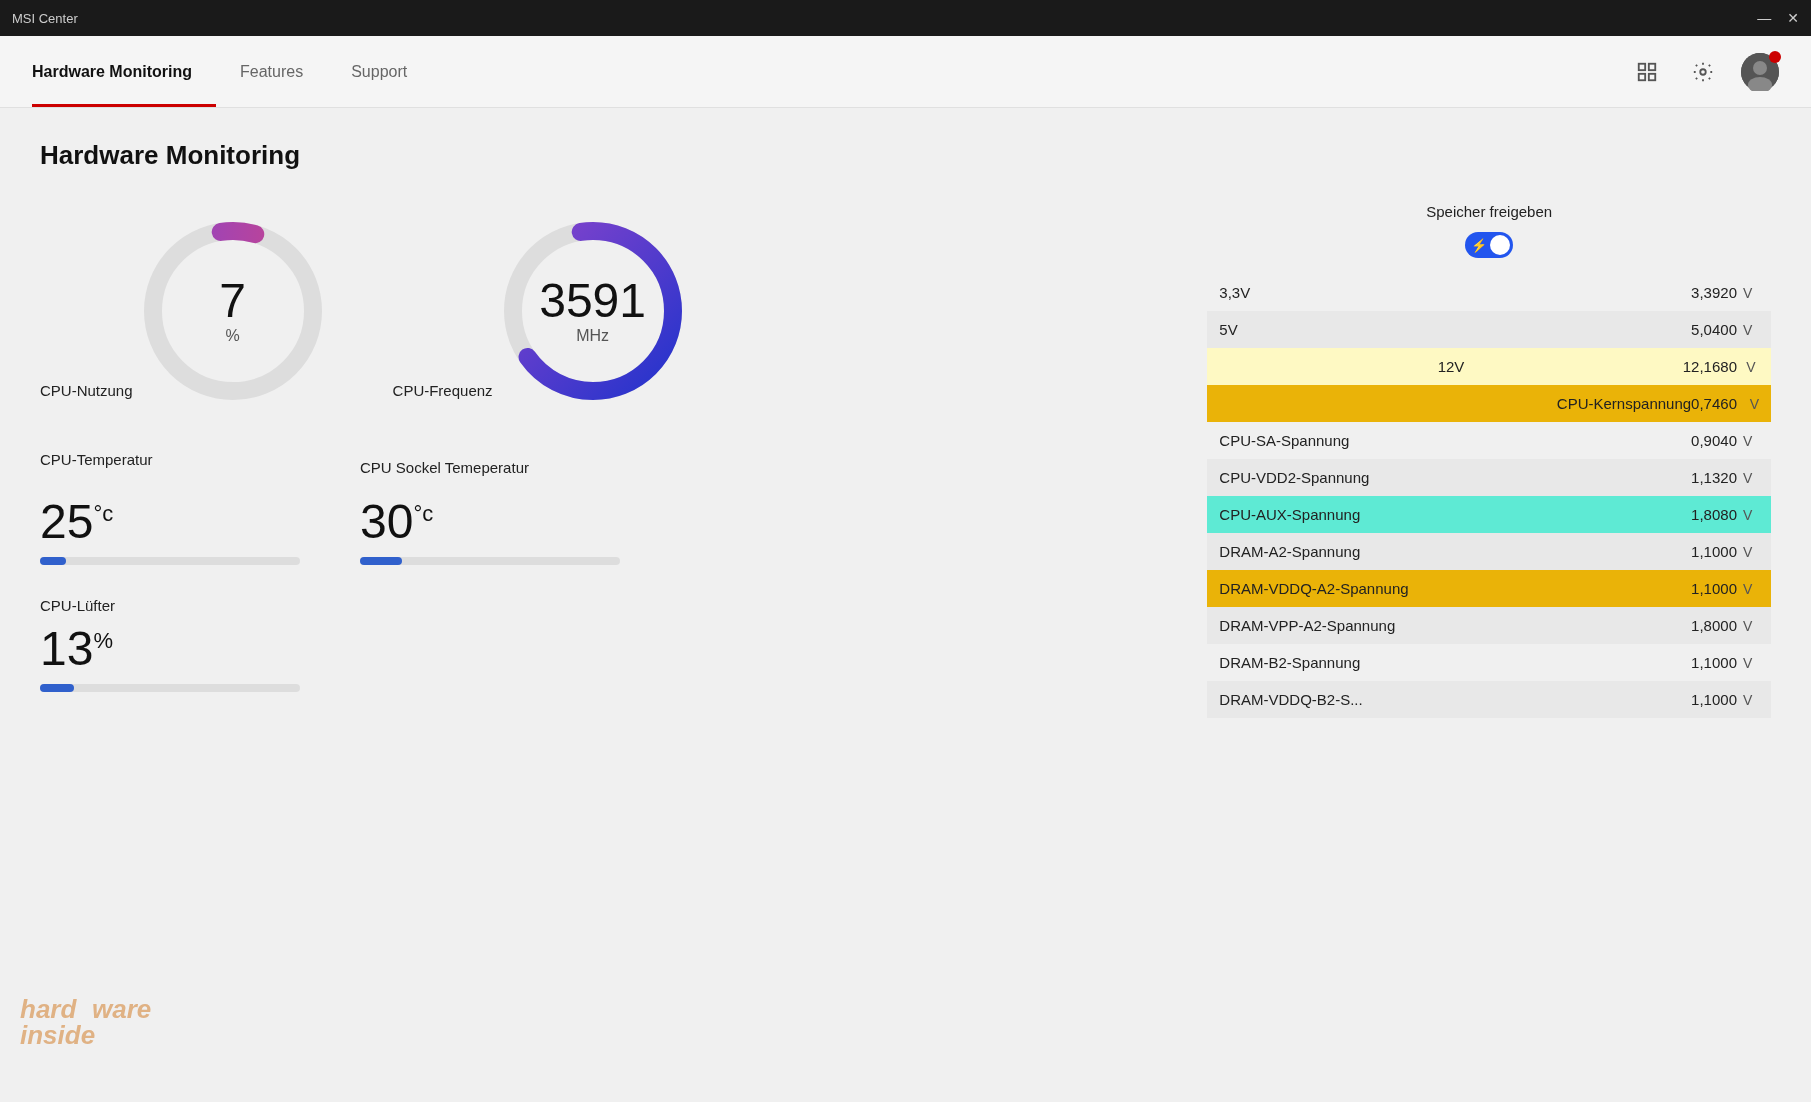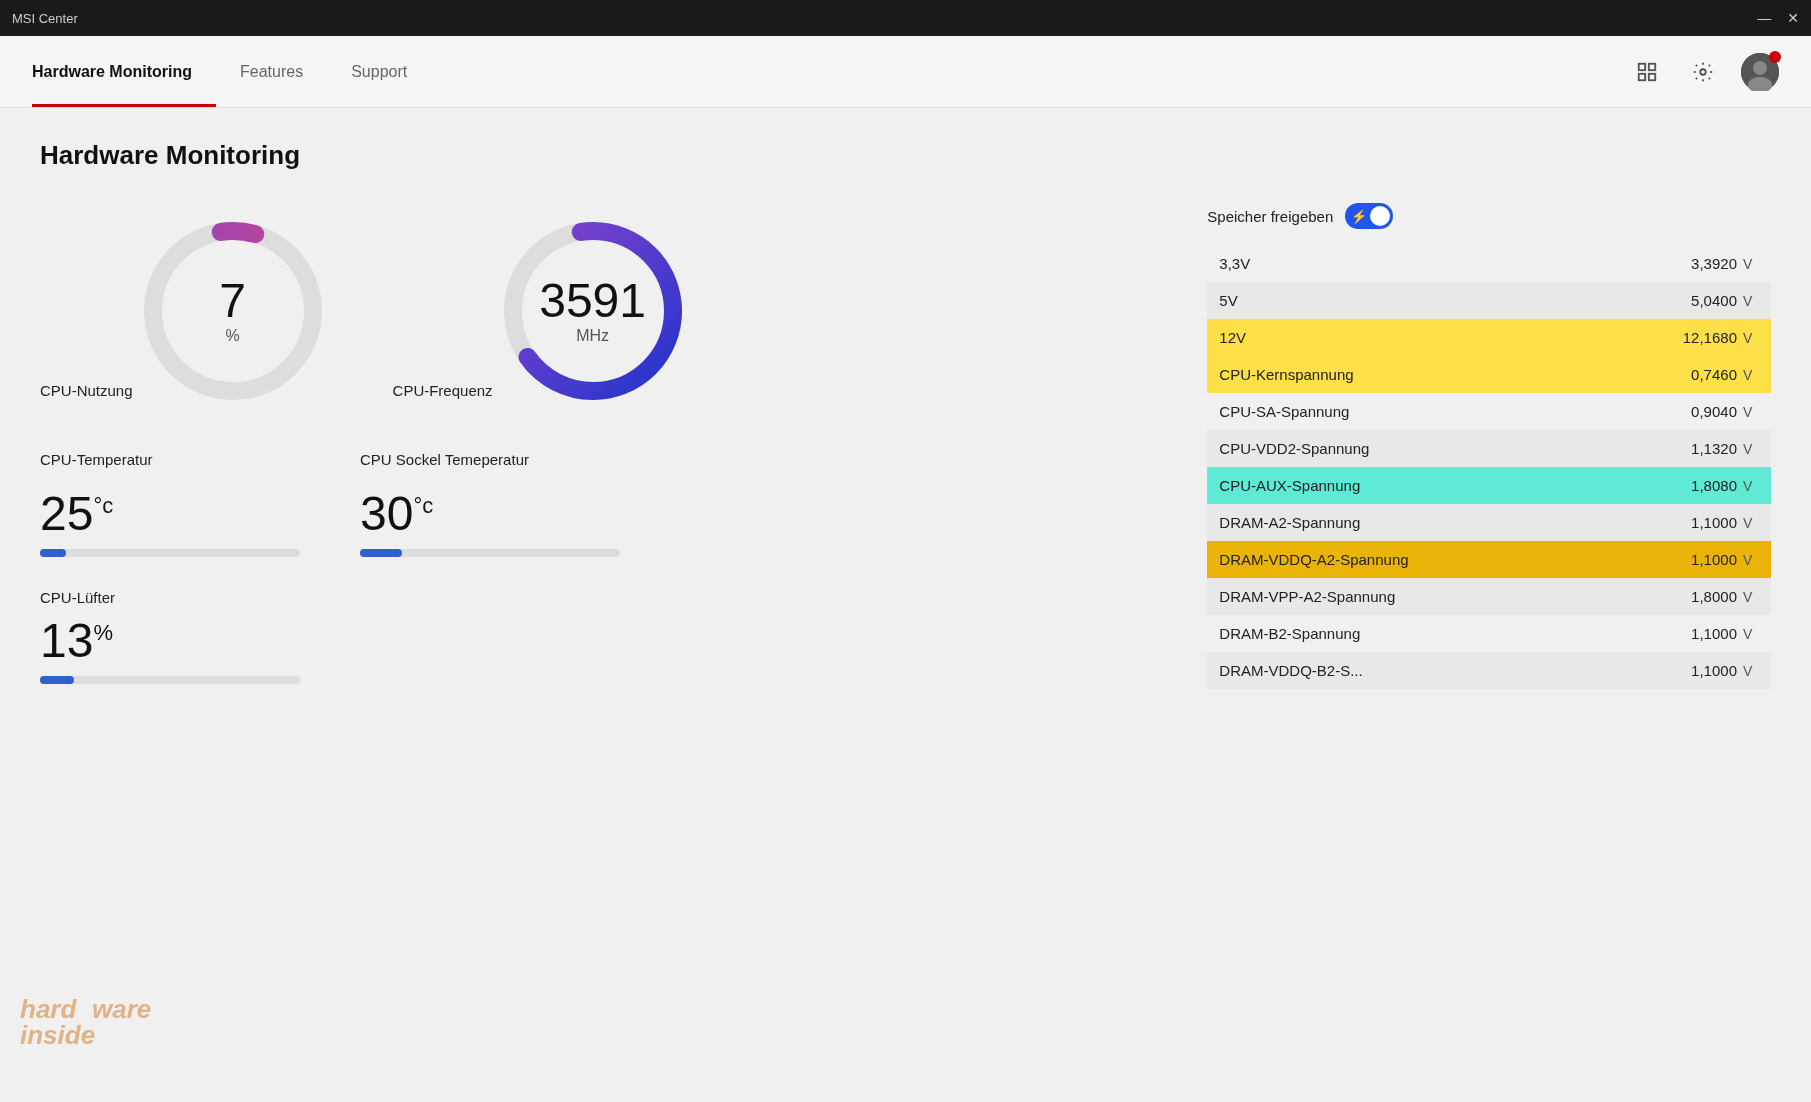--- a/index.html
+++ b/index.html
@@ -236,20 +236,21 @@
       background: #3060cc;
       border-radius: 4px;
     }
 
     
     .speicher-header {
       display: flex;
       align-items: center;
       gap: 12px;
       margin-bottom: 16px;
+      flex-direction: column;
     }
     .speicher-label {
       font-size: 15px;
       color: #222;
     }
     .toggle-switch {
       width: 48px;
       height: 26px;
       background: #2255ee;
       border-radius: 13px;
@@ -420,21 +421,21 @@
               <div class="donut-unit">MHz</div>
             </div>
           </div>
         </div>
       </div>
 
       <div class="temp-row">
 
         <div class="temp-container">
           <span class="section-label">CPU-Temperatur</span>
-          <div style="margin-top: 8px;">
+          <div style="margin-top: 16px;">
             <span class="temp-value">
               <span>25</span><span class="temp-sup">°c</span>
             </span>
           </div>
           <div class="temp-bar-track">
             <div class="temp-bar-fill" style="width: 10%;"></div>
           </div>
         </div>
 
         <div class="temp-container">
@@ -479,27 +480,27 @@
           <span class="voltage-value">3,3920</span>
           <span class="voltage-unit">V</span>
         </div>
 
         <div class="voltage-row" style="background: #e8e8e8;">
           <span class="voltage-name">5V</span>
           <span class="voltage-value">5,0400</span>
           <span class="voltage-unit">V</span>
         </div>
 
-        <div class="voltage-row" style="background: #fde047;">
+        <div class="voltage-row" style="background: #fef9c3; text-align: center;">
           <span class="voltage-name">12V</span>
           <span class="voltage-value">12,1680</span>
           <span class="voltage-unit">V</span>
         </div>
 
-        <div class="voltage-row" style="background: #fde047;">
+        <div class="voltage-row" style="background: #eab308; text-align: right;">
           <span class="voltage-name">CPU-Kernspannung</span>
           <span class="voltage-value">0,7460</span>
           <span class="voltage-unit">V</span>
         </div>
 
         <div class="voltage-row" style="background: #f0f0f0;">
           <span class="voltage-name">CPU-SA-Spannung</span>
           <span class="voltage-value">0,9040</span>
           <span class="voltage-unit">V</span>
         </div>

